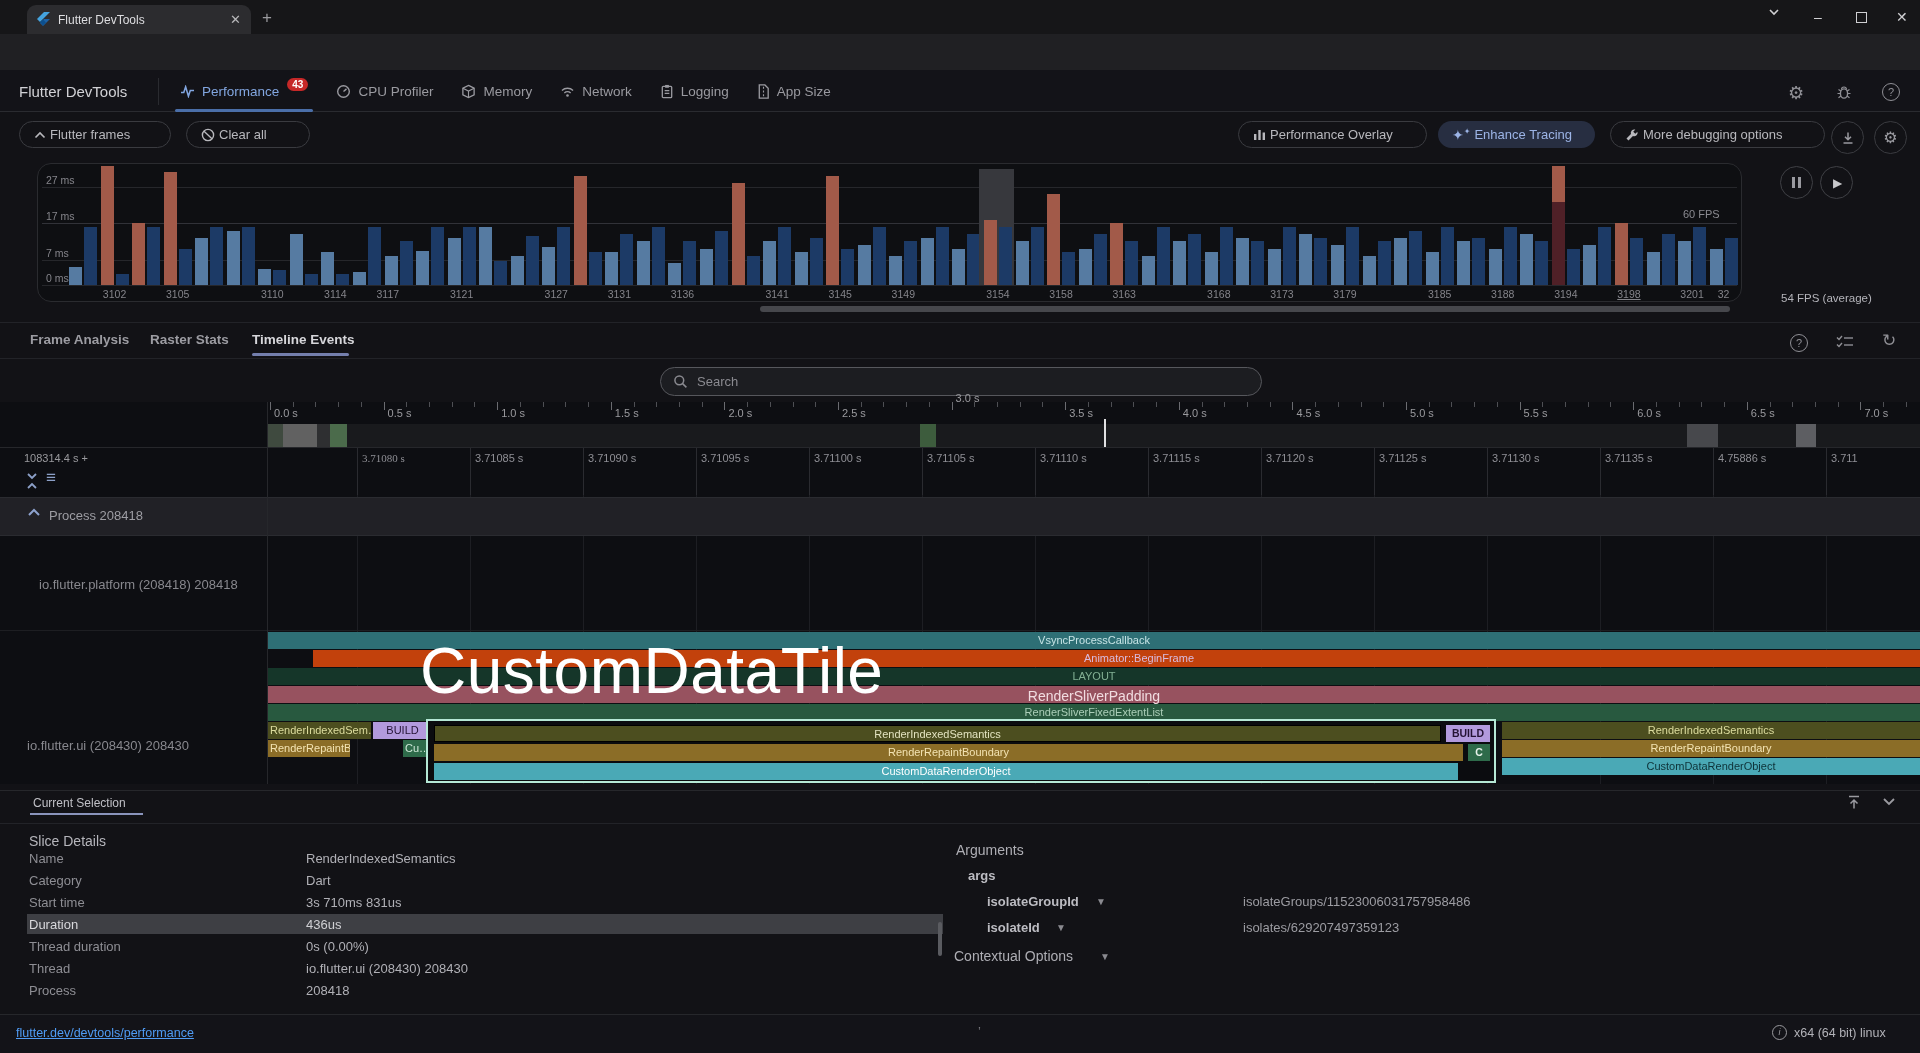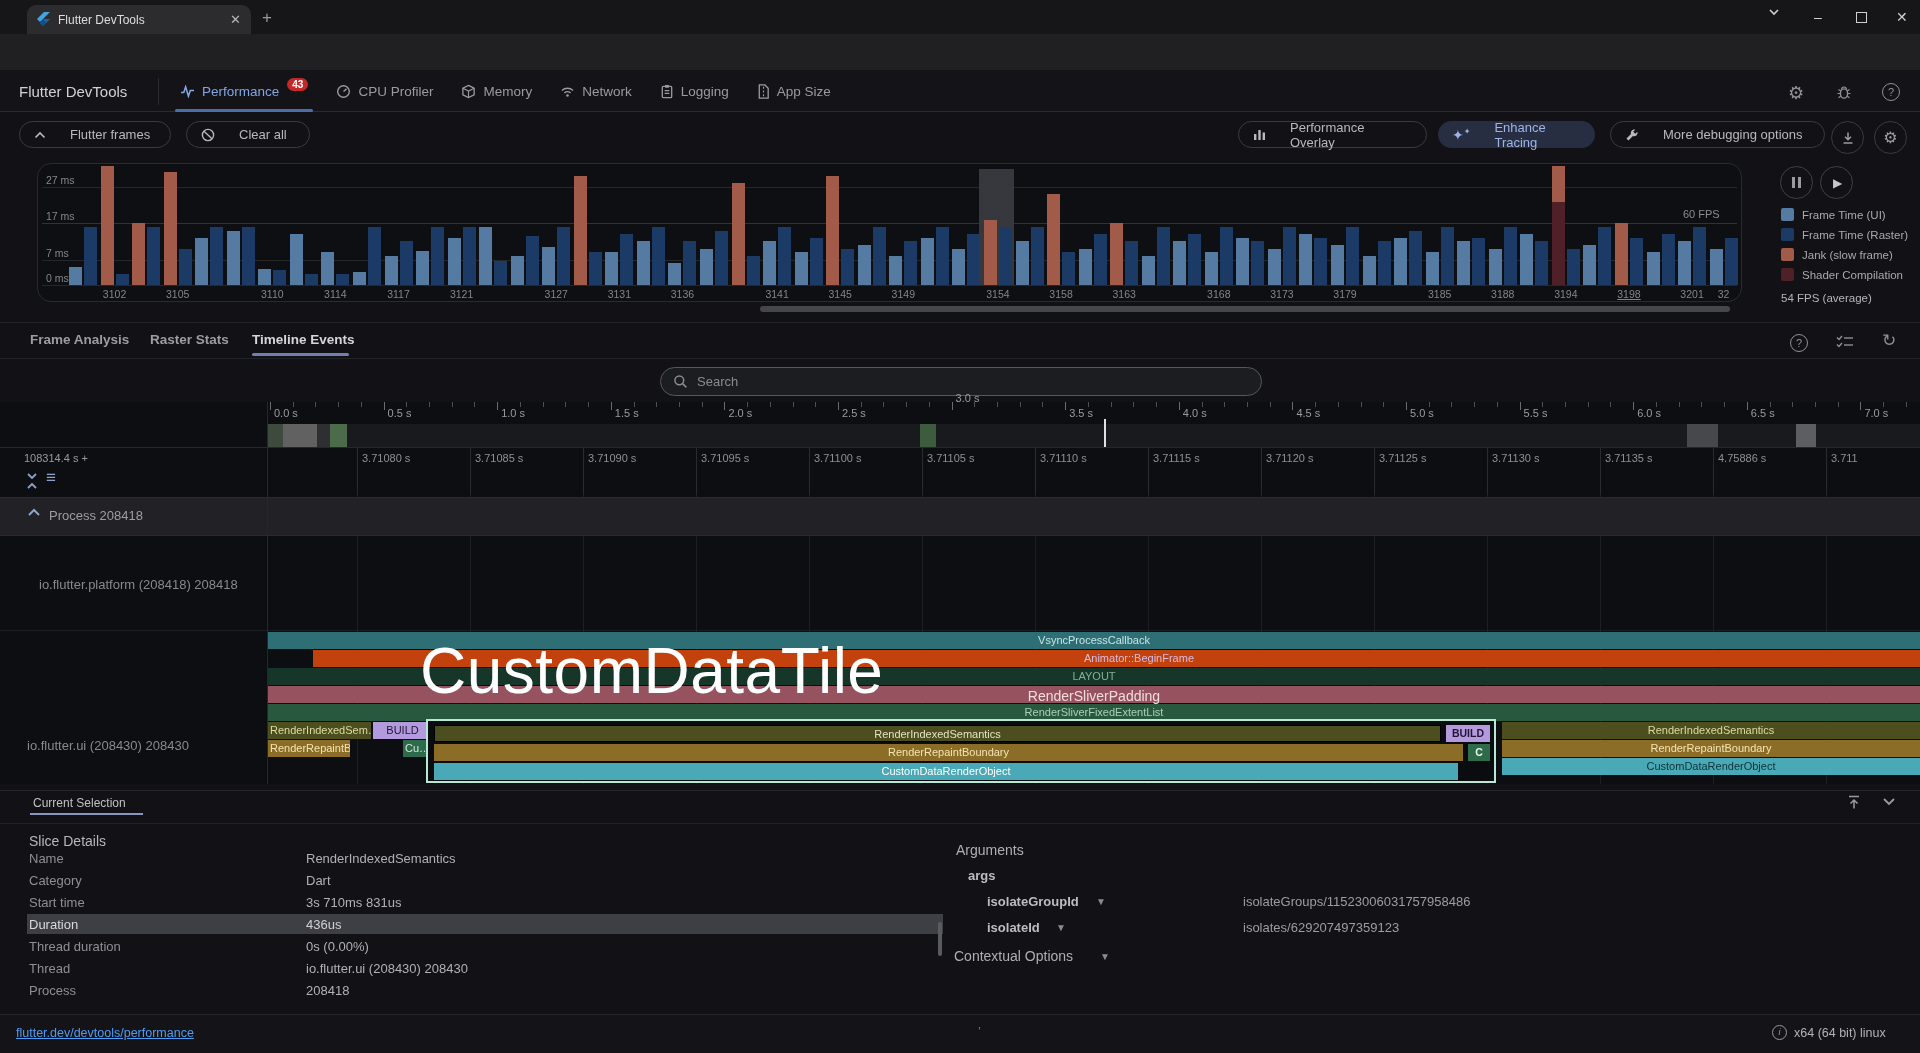--- a/index.html
+++ b/index.html
@@ -38,21 +38,21 @@
   .dt-tab{display:flex;align-items:center;gap:7px;padding:0 14px;position:relative;color:#9a9aa0;font-size:13.5px;}
   .dt-tab.active{color:#82a6e0;}
   .dt-tab.active::after{content:'';position:absolute;left:9px;right:9px;bottom:0;height:3px;background:#4a6ea8;border-radius:2px;}
   .dt-badge{background:#c62828;color:#fff;font-size:10px;font-weight:bold;border-radius:9px;
     padding:1px 5px;margin:-14px 0 0 1px;}
   .hdr-icon{top:82px;color:#8f8f95;}
   .q-circle{width:16px;height:16px;border:1.5px solid #8f8f95;border-radius:50%;font-size:11px;
     line-height:16px;text-align:center;color:#8f8f95;}
   
   .pill{top:121px;height:27px;border:1px solid #3a3b40;border-radius:16px;display:flex;align-items:center;
-    gap:24px;padding:0 14px;box-sizing:border-box;font-size:13px;color:#b8b8bd;}
+    gap:4px;padding:0 14px;box-sizing:border-box;font-size:13px;color:#b8b8bd;}
   .pill.filled{border:none;background:#272e41;color:#9cb4e6;}
   .circle-btn{top:121px;width:33px;height:33px;border:1px solid #3a3b40;border-radius:50%;
     display:flex;align-items:center;justify-content:center;color:#9a9aa0;box-sizing:border-box;}
   
   #chart-box{left:37px;top:163px;width:1705px;height:139px;border:1px solid #2a2b2f;border-radius:14px;
     background:#0e0f12;overflow:hidden;box-sizing:border-box;}
   #chart-scrollbar{left:760px;top:306px;width:970px;height:6px;background:#46474c;border-radius:3px;}
   #legend{left:1781px;top:208px;width:139px;height:84px;}
   #fps-average{left:1781px;top:292px;font-size:11.5px;color:#b4b4ba;}
   .media-circle{top:166px;width:33px;height:33px;border:1.5px solid #3f4045;border-radius:50%;
@@ -297,21 +297,21 @@
         <div style="position: absolute; left: 212.3px; top: 124px; width: 44px; text-align: center; font-size: 10.5px; color: rgb(132, 132, 138);">3110</div>
         <div style="position: absolute; left: 251.85px; top: 70.18px; width: 13px; height: 50.82px; background: rgb(86, 123, 162);"></div>
         <div style="position: absolute; left: 266.85px; top: 110.11px; width: 13px; height: 10.89px; background: rgb(28, 58, 102);"></div>
         <div style="position: absolute; left: 283.4px; top: 88.33px; width: 13px; height: 32.67px; background: rgb(86, 123, 162);"></div>
         <div style="position: absolute; left: 298.4px; top: 110.11px; width: 13px; height: 10.89px; background: rgb(28, 58, 102);"></div>
         <div style="position: absolute; left: 275.4px; top: 124px; width: 44px; text-align: center; font-size: 10.5px; color: rgb(132, 132, 138);">3114</div>
         <div style="position: absolute; left: 314.95px; top: 108.295px; width: 13px; height: 12.705px; background: rgb(86, 123, 162);"></div>
         <div style="position: absolute; left: 329.95px; top: 62.92px; width: 13px; height: 58.08px; background: rgb(28, 58, 102);"></div>
         <div style="position: absolute; left: 346.5px; top: 91.96px; width: 13px; height: 29.04px; background: rgb(86, 123, 162);"></div>
         <div style="position: absolute; left: 361.5px; top: 77.44px; width: 13px; height: 43.56px; background: rgb(28, 58, 102);"></div>
-        <div style="position: absolute; left: 338.5px; top: 124px; width: 44px; text-align: center; font-size: 10.5px; color: rgb(132, 132, 138);">3117</div>
+        <div style="position: absolute; left: 338.5px; top: 124px; width: 44px; font-size: 10.5px; color: rgb(132, 132, 138);">3117</div>
         <div style="position: absolute; left: 378.05px; top: 86.515px; width: 13px; height: 34.485px; background: rgb(86, 123, 162);"></div>
         <div style="position: absolute; left: 393.05px; top: 62.92px; width: 13px; height: 58.08px; background: rgb(28, 58, 102);"></div>
         <div style="position: absolute; left: 409.6px; top: 73.81px; width: 13px; height: 47.19px; background: rgb(86, 123, 162);"></div>
         <div style="position: absolute; left: 424.6px; top: 62.92px; width: 13px; height: 58.08px; background: rgb(28, 58, 102);"></div>
         <div style="position: absolute; left: 401.6px; top: 124px; width: 44px; text-align: center; font-size: 10.5px; color: rgb(132, 132, 138);">3121</div>
         <div style="position: absolute; left: 441.15px; top: 62.92px; width: 13px; height: 58.08px; background: rgb(86, 123, 162);"></div>
         <div style="position: absolute; left: 456.15px; top: 97.405px; width: 13px; height: 23.595px; background: rgb(28, 58, 102);"></div>
         <div style="position: absolute; left: 472.7px; top: 91.96px; width: 13px; height: 29.04px; background: rgb(86, 123, 162);"></div>
         <div style="position: absolute; left: 487.7px; top: 71.995px; width: 13px; height: 49.005px; background: rgb(28, 58, 102);"></div>
         <div style="position: absolute; left: 504.25px; top: 82.885px; width: 13px; height: 38.115px; background: rgb(86, 123, 162);"></div>
@@ -415,38 +415,20 @@
   <div class="abs" id="chart-scrollbar"></div>
   <div class="abs media-circle" style="left:1780px;">
     <span style="display:flex;gap:3px;">
         <span style="width:3px;height:11px;background:#9a9aa0;"></span>
         <span style="width:3px;height:11px;background:#9a9aa0;"></span>
       </span>
   </div>
   <div class="abs media-circle" style="left:1820px;">
     <span style="color:#c8c8cc;font-size:12px;margin-left:2px;">▶</span>
   </div>
-  <div class="abs" id="legend">
-      <div style="position: absolute; left: 0px; top: 0px; display: flex; align-items: center; gap: 8px;">
-        <div style="position: static; width: 13px; height: 13px; border-radius: 2px; background: rgb(86, 123, 162); flex: 0 0 auto;"></div>
-        <div style="position: static; font-size: 11.5px; color: rgb(168, 168, 174); white-space: nowrap;">Frame Time (UI)</div>
-      </div>
-      <div style="position: absolute; left: 0px; top: 20px; display: flex; align-items: center; gap: 8px;">
-        <div style="position: static; width: 13px; height: 13px; border-radius: 2px; background: rgb(28, 58, 102); flex: 0 0 auto;"></div>
-        <div style="position: static; font-size: 11.5px; color: rgb(168, 168, 174); white-space: nowrap;">Frame Time (Raster)</div>
-      </div>
-      <div style="position: absolute; left: 0px; top: 40px; display: flex; align-items: center; gap: 8px;">
-        <div style="position: static; width: 13px; height: 13px; border-radius: 2px; background: rgb(162, 90, 73); flex: 0 0 auto;"></div>
-        <div style="position: static; font-size: 11.5px; color: rgb(168, 168, 174); white-space: nowrap;">Jank (slow frame)</div>
-      </div>
-      <div style="position: absolute; left: 0px; top: 60px; display: flex; align-items: center; gap: 8px;">
-        <div style="position: static; width: 13px; height: 13px; border-radius: 2px; background: rgb(79, 32, 39); flex: 0 0 auto;"></div>
-        <div style="position: static; font-size: 11.5px; color: rgb(168, 168, 174); white-space: nowrap;">Shader Compilation</div>
-      </div>
-    </div>
   <span class="abs" id="fps-average">54 FPS (average)</span>
 
   <div class="abs" id="sep1"></div>
   <span class="abs panel-tab" style="left:30px;">Frame Analysis</span>
   <span class="abs panel-tab" style="left:150px;">Raster Stats</span>
   <span class="abs panel-tab" style="left:252px;color:#d6d6da;">Timeline Events</span>
   <div class="abs" id="ptab-underline"></div>
   <span class="abs q-circle" style="left:1790px;top:334px;">?</span>
   <span class="abs" style="left:1836px;top:334px;">
     <svg width="18" height="16" viewBox="0 0 18 16">
@@ -581,21 +563,21 @@
       <div style="position: absolute; left: 317px; top: 424px; width: 13px; height: 23px; background: rgb(46, 47, 49);"></div>
       <div style="position: absolute; left: 330px; top: 424px; width: 17px; height: 23px; background: rgb(75, 107, 75);"></div>
       <div style="position: absolute; left: 920px; top: 424px; width: 16px; height: 23px; background: rgb(61, 92, 61);"></div>
       <div style="position: absolute; left: 1687px; top: 424px; width: 31px; height: 23px; background: rgb(71, 72, 76);"></div>
       <div style="position: absolute; left: 1796px; top: 424px; width: 20px; height: 23px; background: rgb(93, 94, 98);"></div>
       <div style="position: absolute; left: 1104px; top: 419px; width: 2px; height: 28px; background: rgb(224, 224, 226);"></div>
     </div>
   <div class="abs" id="hline-447"></div>
   <div class="abs layer" id="ruler2">
       <div style="position: absolute; left: 357px; top: 448px; width: 1px; height: 47px; background: rgb(42, 43, 48);"></div>
-      <div style="position: absolute; left: 362px; top: 452px; font-size: 11px; color: rgb(143, 143, 149); white-space: nowrap;">3.71080 s</div>
+      <div style="position: absolute; left: 362px; top: 452px; font-size: 11px; color: rgb(143, 143, 149); white-space: nowrap; font-family: Liberation Serif, serif;">3.71080 s</div>
       <div style="position: absolute; left: 470px; top: 448px; width: 1px; height: 47px; background: rgb(42, 43, 48);"></div>
       <div style="position: absolute; left: 475px; top: 452px; font-size: 11px; color: rgb(143, 143, 149); white-space: nowrap;">3.71085 s</div>
       <div style="position: absolute; left: 583px; top: 448px; width: 1px; height: 47px; background: rgb(42, 43, 48);"></div>
       <div style="position: absolute; left: 588px; top: 452px; font-size: 11px; color: rgb(143, 143, 149); white-space: nowrap;">3.71090 s</div>
       <div style="position: absolute; left: 696px; top: 448px; width: 1px; height: 47px; background: rgb(42, 43, 48);"></div>
       <div style="position: absolute; left: 701px; top: 452px; font-size: 11px; color: rgb(143, 143, 149); white-space: nowrap;">3.71095 s</div>
       <div style="position: absolute; left: 809px; top: 448px; width: 1px; height: 47px; background: rgb(42, 43, 48);"></div>
       <div style="position: absolute; left: 814px; top: 452px; font-size: 11px; color: rgb(143, 143, 149); white-space: nowrap;">3.71100 s</div>
       <div style="position: absolute; left: 922px; top: 448px; width: 1px; height: 47px; background: rgb(42, 43, 48);"></div>
       <div style="position: absolute; left: 927px; top: 452px; font-size: 11px; color: rgb(143, 143, 149); white-space: nowrap;">3.71105 s</div>

